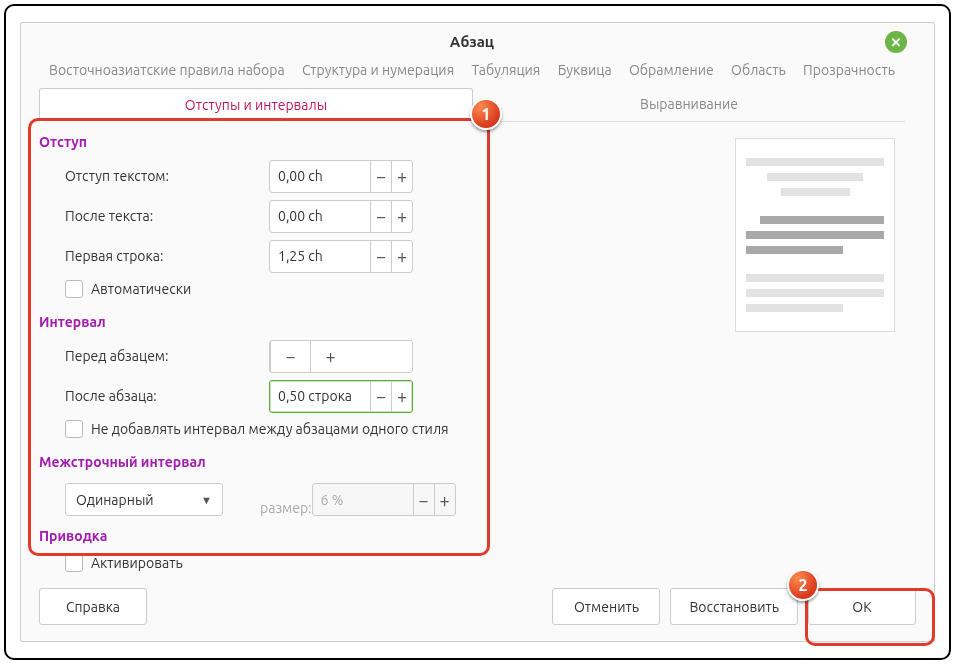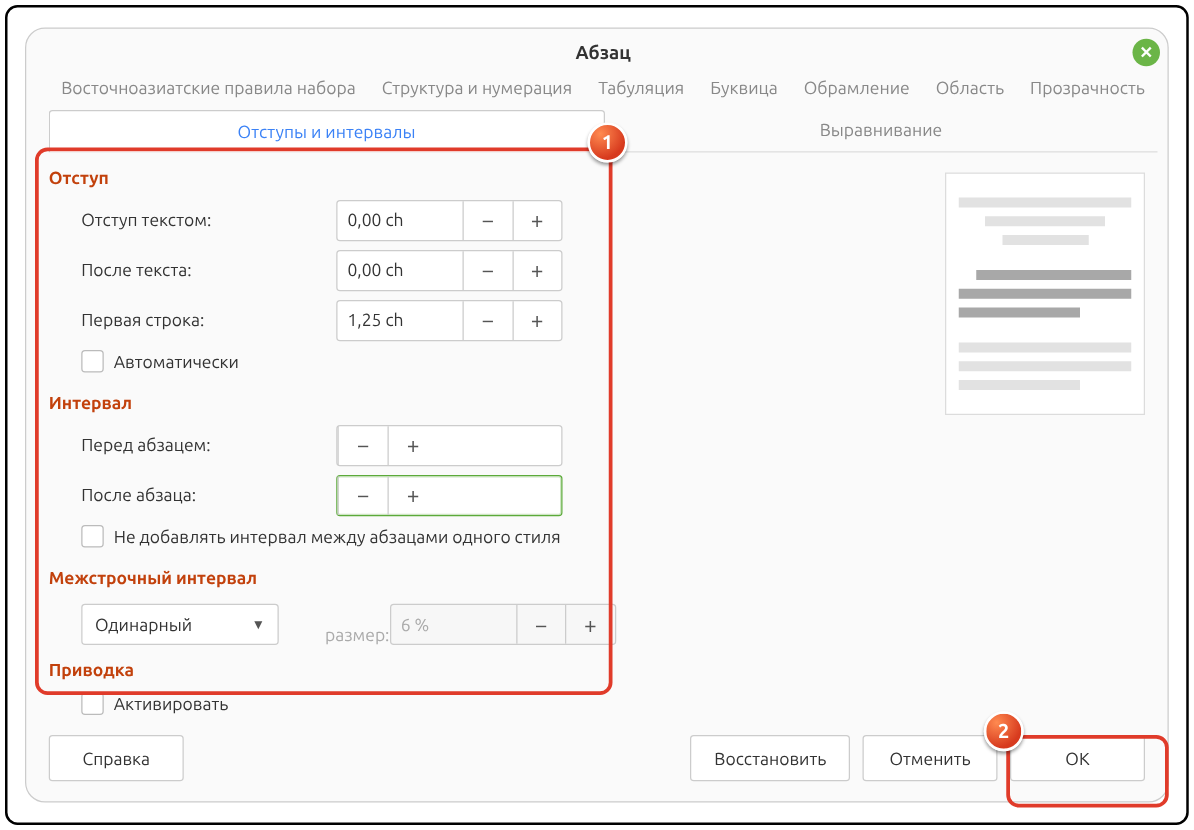--- a/index.html
+++ b/index.html
@@ -4,54 +4,54 @@
 <style>
   * { box-sizing: border-box; margin: 0; padding: 0; font-family: Ubuntu, "Segoe UI", sans-serif; }
   body { width: 955px; height: 664px; background: #fff; position: relative; }
 
   .outer-frame {
     position: absolute; left: 4px; top: 4px; right: 4px; bottom: 4px;
     border: 2px solid #000; border-radius: 10px; background: #fff; overflow: hidden;
   }
   .dialog {
     position: absolute; left: 14px; top: 16px; right: 14px; bottom: 16px;
-    border: 1px solid #ccc; border-radius: 16px; background: #fafafa;
-    padding: 0 8px 16px 18px;
+    border: 1px solid #ccc; border-radius: 2px; background: #fafafa;
+    padding: 0 29px 16px 18px;
   }
   .titlebar {
     text-align: center; padding: 10px 0 8px; font-size: 15px; color: #333; font-weight: 600;
     position: relative;
   }
   .close-btn {
     position: absolute; right: -2px; top: 8px; width: 22px; height: 22px;
     background: #6bb547; border-radius: 50%; color: #fff; font-size: 13px; line-height: 22px;
     text-align: center; font-weight: bold; cursor: pointer;
   }
   .tabs-row { display: flex; font-size: 14px; color: #888; }
   .tabs-row.top { justify-content: space-between; padding: 0 4px 6px; align-items: center; }
   .tabs-row.top .tab { padding: 4px 6px; cursor: pointer; }
   .tabs-row.bottom { border-bottom: 1px solid #ddd; margin-bottom: 0; }
   .tabs-row.bottom .tab {
     flex: 1; text-align: center; padding: 8px 0; color: #888; cursor: pointer;
   }
   .tabs-row.bottom .tab.active {
     background: #fff; border: 1px solid #ccc; border-bottom: 1px solid #fff;
-    border-radius: 3px 3px 0 0; color: #3b82f6; margin-bottom: -1px;
+    border-radius: 3px 3px 0 0; color: #be185d; margin-bottom: -1px;
   }
 
   .content-row { display: flex; }
   .form-area { width: 455px; position: relative; }
   .preview-area { margin-left: auto; padding-top: 16px; width: 170px; }
 
-  .section-title { font-weight: 700; font-size: 14px; color: #c2410c; margin: 12px 0 6px; }
+  .section-title { font-weight: 700; font-size: 14px; color: #a21caf; margin: 12px 0 6px; }
   .field-row { display: flex; align-items: center; height: 40px; }
   .field-label { width: 230px; padding-left: 26px; font-size: 14px; color: #333; }
   .spinner {
     display: flex; border: 1px solid #ccc; border-radius: 3px; background: #fff; height: 33px;
-    width: 181px;
+    width: 144px;
   }
   .spinner input {
     border: none; outline: none; padding: 0 8px; font-size: 14px; width: 100px; background: transparent;
     color: #333;
   }
   .spinner.focused { border-color: #5caa3a; box-shadow: 0 0 0 1px rgba(92,170,58,0.3) inset; }
   .spin-btn {
     width: 40px; border-left: 1px solid #ccc; display: flex; align-items: center; justify-content: center;
     font-size: 18px; color: #555; cursor: pointer; user-select: none;
   }
@@ -173,20 +173,21 @@
           <div class="field-label">Перед абзацем:</div>
           <div class="spinner">
             <div class="spin-btn">−</div>
             <div class="spin-btn">+</div>
           </div>
         </div>
 
         <div class="field-row">
           <div class="field-label">После абзаца:</div>
           <div class="spinner focused">
+            <input value="0,50 строка" style="">
             <div class="spin-btn">−</div>
             <div class="spin-btn">+</div>
           </div>
         </div>
 
         <div class="checkbox-row">
           <div class="checkbox-box"></div>
           <span>Не добавлять интервал между абзацами одного стиля</span>
         </div>
 
@@ -227,22 +228,22 @@
           <div class="pline"></div>
           <div class="pline"></div>
           <div class="pline w70"></div>
         </div>
       </div>
     </div>
 
     <div class="button-row">
       <div class="btn">Справка</div>
       <div class="spacer"></div>
+      <div class="btn">Отменить</div>
       <div class="btn">Восстановить</div>
-      <div class="btn">Отменить</div>
       <div class="btn">ОК</div>
     </div>
 
   </div>
 
   <div class="annot-box a1"></div>
   <div class="annot-badge b1">1</div>
   <div class="annot-box a2"></div>
   <div class="annot-badge b2">2</div>
 </div>

